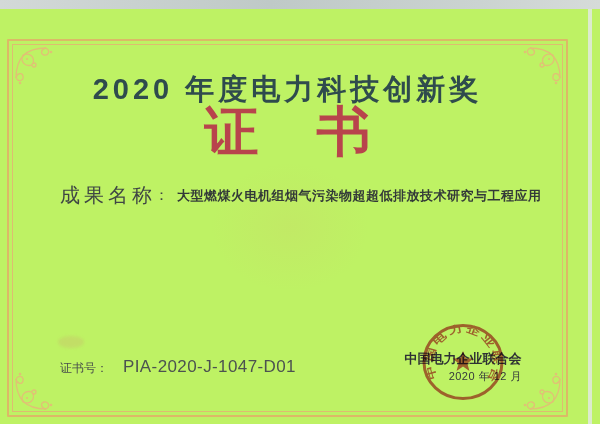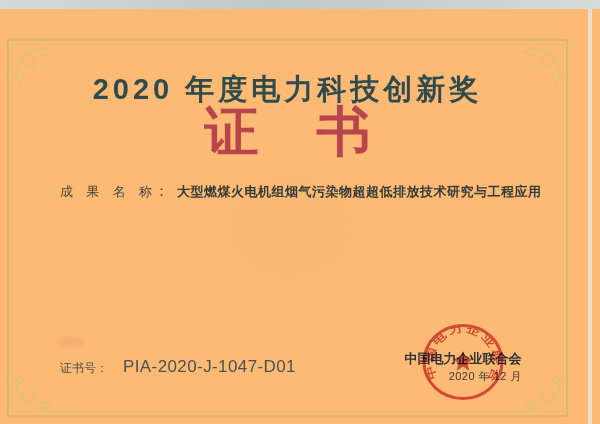--- a/index.html
+++ b/index.html
@@ -1,18 +1,18 @@
 <!DOCTYPE html>
 <html><head>
 <meta charset="utf-8">
 <style>
   html,body{margin:0;padding:0;background:#ffffff;}
   .stage{
     position:relative;width:600px;height:424px;overflow:hidden;
-    background:#fdba74;
+    background:#bef264;
     font-family:"Liberation Sans",sans-serif;
     text-decoration:underline;
   }
   .scan-band{
     position:absolute;left:0;top:0;width:600px;height:9px;
     background:linear-gradient(to right,#d3d9d7,#bfc9c7 45%,#cbd3d1 80%,#d6dbd9);
   }
   .paper-edge-right{
     position:absolute;top:9px;right:8px;width:4px;height:415px;
     background:#e4e8e7;opacity:.8;
@@ -43,21 +43,21 @@
     display:flex;justify-content:center;gap:58px;
     font-family:"DejaVu Serif",serif;font-size:54px;line-height:1;
     font-weight:700;color:#b8444c;
   }
   .field-row{position:absolute;left:60px;white-space:nowrap;}
   .field-row.r1{top:182px;}
   .field-row.r2{top:228px;}
   .field-row.r3{top:264px;}
   .field-label{
     display:inline-block;width:92px;text-align:justify;text-align-last:justify;
-    font-family:"DejaVu Serif",serif;font-size:13px;color:#3f4644;font-weight:500;
+    font-family:"DejaVu Serif",serif;font-size:20px;color:#3f4644;font-weight:500;
     vertical-align:middle;
   }
   .field-sep{font-size:15px;color:#3f4644;margin:0 8px 0 2px;vertical-align:middle;}
   .field-value{
     font-size:13px;font-weight:700;color:#333a38;letter-spacing:.5px;vertical-align:middle;
   }
   .cert-no{position:absolute;left:60px;top:357px;white-space:nowrap;}
   .cert-no-label{font-family:"DejaVu Serif",serif;font-size:12px;color:#474d4b;text-align:right;}
   .cert-no-value{font-size:17px;color:#4c5250;letter-spacing:.4px;margin-left:15px;}
   .ink-smudge{

